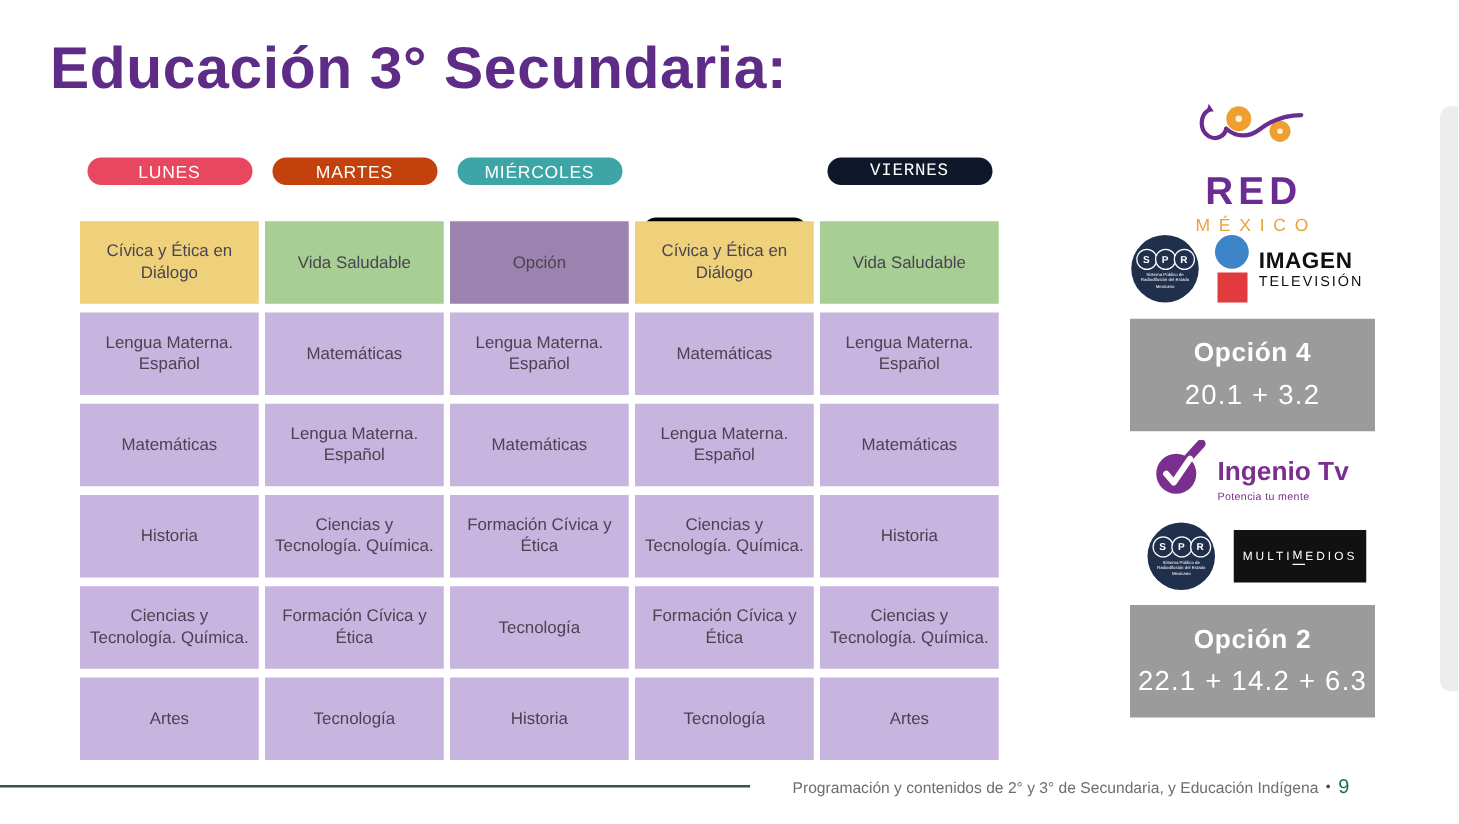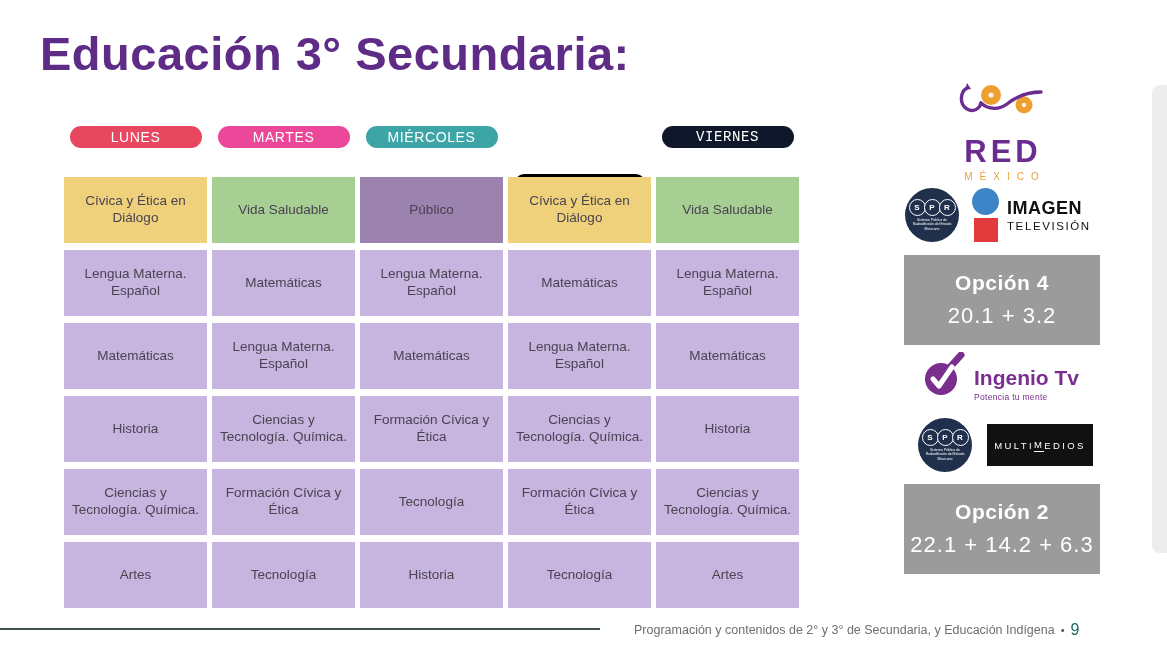--- a/index.html
+++ b/index.html
@@ -27,21 +27,21 @@
   }
   .cell{
     display:flex;align-items:center;justify-content:center;text-align:center;
     font-size:13.5px;line-height:1.25;color:#4a4352;padding:2px 8px;box-sizing:border-box;
   }
   
   .abs{position:absolute;}
   
   #red-logo{left:938px;top:80px;width:130px;text-align:center;}
   #red-name{font-size:31px;font-weight:800;color:#6a2c91;letter-spacing:4px;line-height:1;margin-top:2px;}
-  #red-country{font-size:10px;color:#e9a23b;letter-spacing:7px;margin-top:4px;margin-left:4px;}
+  #red-country{font-size:14px;color:#e9a23b;letter-spacing:7px;margin-top:4px;margin-left:4px;}
   
   .spr-badge{
     width:54px;height:54px;border-radius:50%;background:#20304c;
     display:flex;flex-direction:column;align-items:center;justify-content:center;flex:none;
   }
   .spr-rings{display:flex;}
   .spr-ring{
     width:15px;height:15px;border:1.5px solid #fff;border-radius:50%;
     display:flex;align-items:center;justify-content:center;
     color:#fff;font-size:8px;font-weight:700;background:#20304c;
@@ -96,32 +96,32 @@
 </style>
 </head>
 <body>
 
 <div id="slide">
 
   <div id="page-title">Educación 3° Secundaria:</div>
 
   <div id="schedule-table">
       <div class="day-pill" style="background: rgb(231, 72, 96);">LUNES</div>
-      <div class="day-pill" style="background: #ec4899;">MARTES</div>
+      <div class="day-pill" style="background: #c2410c;">MARTES</div>
       <div class="day-pill" style="background: rgb(62, 165, 167);">MIÉRCOLES</div>
       <div class="day-pill" style="background: #000000; margin-top: 48px;">JUEVES</div>
       <div class="day-pill" style="background: #0f172a; font-family: Liberation Mono, monospace;">VIERNES</div>
       <div class="cell" style="background: rgb(239, 209, 123);">
         <span>Cívica y Ética en Diálogo</span>
       </div>
       <div class="cell" style="background: rgb(167, 206, 147);">
         <span>Vida Saludable</span>
       </div>
       <div class="cell" style="background: rgb(156, 130, 174);">
-        <span>Público</span>
+        <span>Opción</span>
       </div>
       <div class="cell" style="background: rgb(239, 209, 123);">
         <span>Cívica y Ética en Diálogo</span>
       </div>
       <div class="cell" style="background: rgb(167, 206, 147);">
         <span>Vida Saludable</span>
       </div>
       <div class="cell" style="background: rgb(199, 180, 223);">
         <span>Lengua Materna. Español</span>
       </div>

